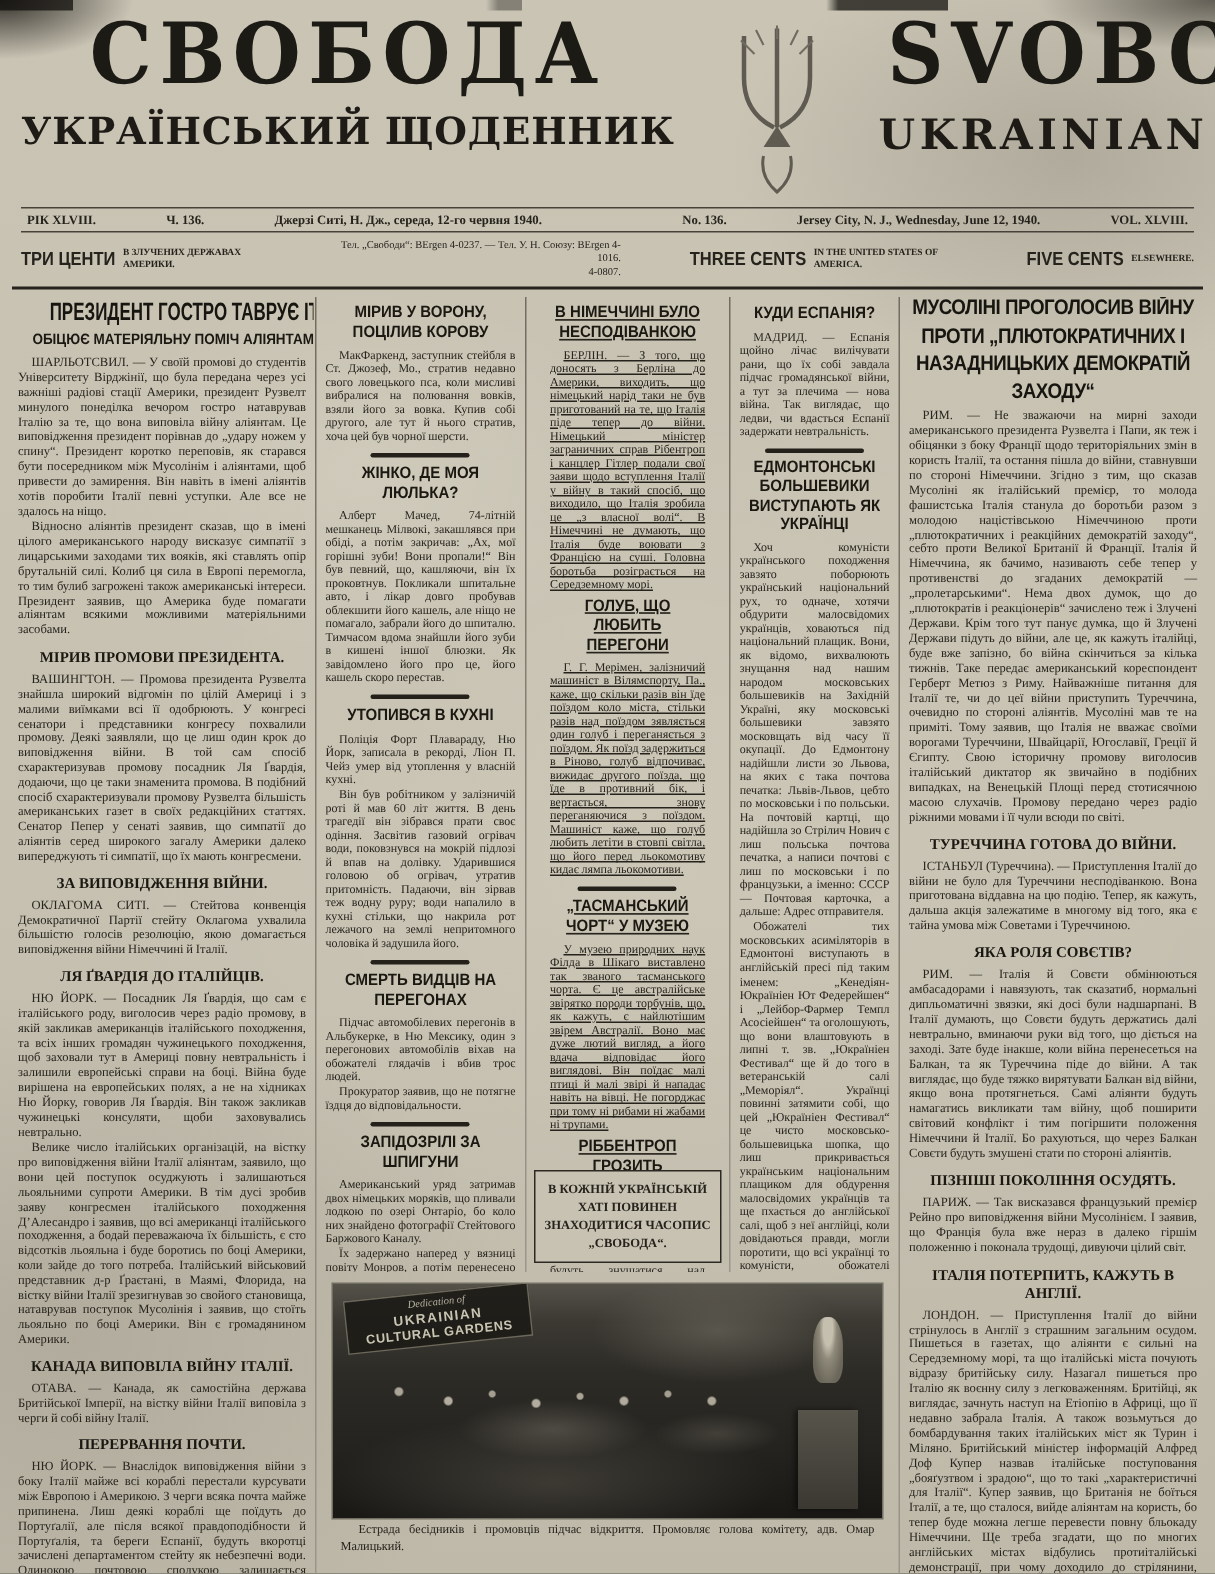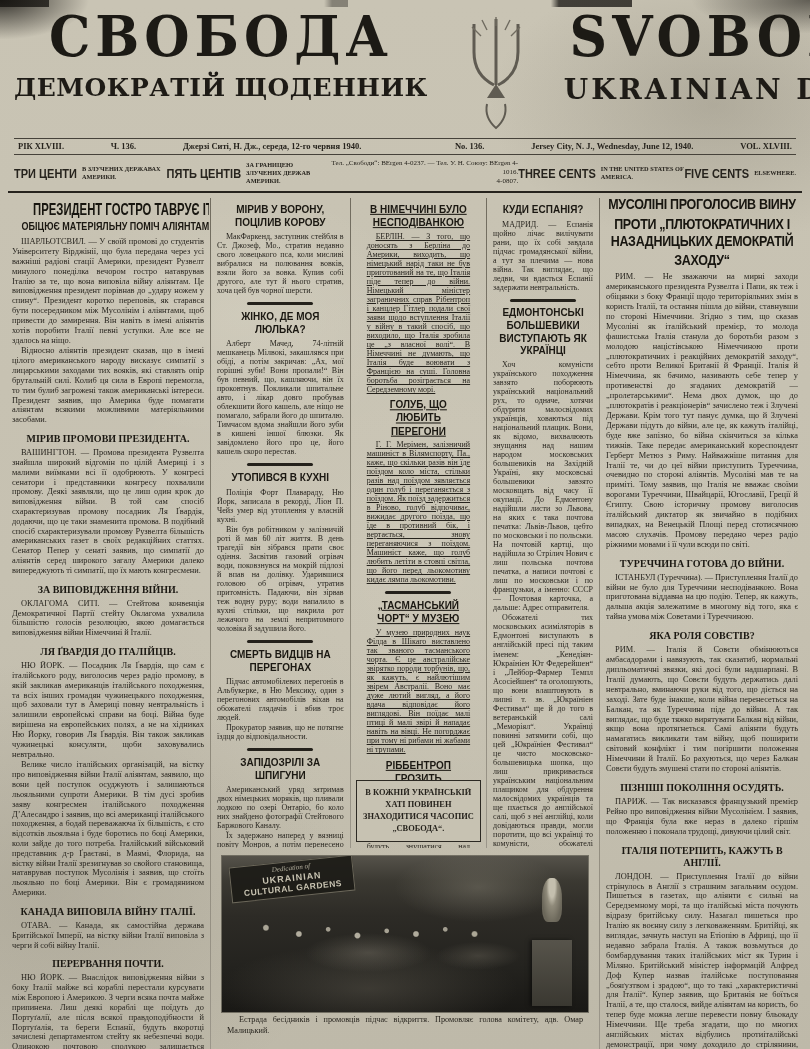--- a/index.html
+++ b/index.html
@@ -119,21 +119,21 @@
 <body>
 
 <div class="page">
   <div class="edge-top"></div>
   <div class="smudge-tl"></div>
   <div class="smudge-tr"></div>
 
   <header class="masthead">
     <div class="mast-half left">
       <div class="mast-title">СВОБОДА</div>
-      <div class="mast-sub">ДЕМОКРАТІЙ ЩОДЕННИК</div>
+      <div class="mast-sub">УКРАЇНСЬКИЙ ЩОДЕННИК</div>
     </div>
     <div class="emblem-box">
       <svg width="74" height="118" viewBox="0 0 70 118">
         <g stroke="#46423a" fill="none" stroke-width="3">
           <path d="M13 10 v28 c0 17 8 27 20 33"></path>
           <path d="M57 10 v28 c0 17 -8 27 -20 33"></path>
           <path d="M35 5 v66"></path>
         </g>
         <path d="M35 70 l-9 14 h18 z" fill="#46423a"></path>
         <g stroke="#46423a" fill="none" stroke-width="2">
@@ -163,24 +163,20 @@
     <div>Jersey City, N. J., Wednesday, June 12, 1940.</div>
     <div class="dl-sp"></div>
     <div>VOL. XLVIII.</div>
   </div>
 
   <div class="priceline">
     <div class="price-group">
       <span class="price-big">ТРИ ЦЕНТИ</span>
       <span class="price-note">В ЗЛУЧЕНИХ ДЕРЖАВАХ АМЕРИКИ.</span>
     </div>
-    <div class="price-group">
-      <span class="price-big">ПЯТЬ ЦЕНТІВ</span>
-      <span class="price-note">ЗА ГРАНИЦЕЮ ЗЛУЧЕНИХ ДЕРЖАВ АМЕРИКИ.</span>
-    </div>
     <div class="price-phones">
       <div>Тел. „Свободи“: BErgen 4-0237. — Тел. У. Н. Союзу: BErgen 4-1016.</div>
       <div>4-0807.</div>
     </div>
     <div class="price-group">
       <span class="price-big">THREE CENTS</span>
       <span class="price-note">IN THE UNITED STATES OF AMERICA.</span>
     </div>
     <div class="price-group">
       <span class="price-big">FIVE CENTS</span>

